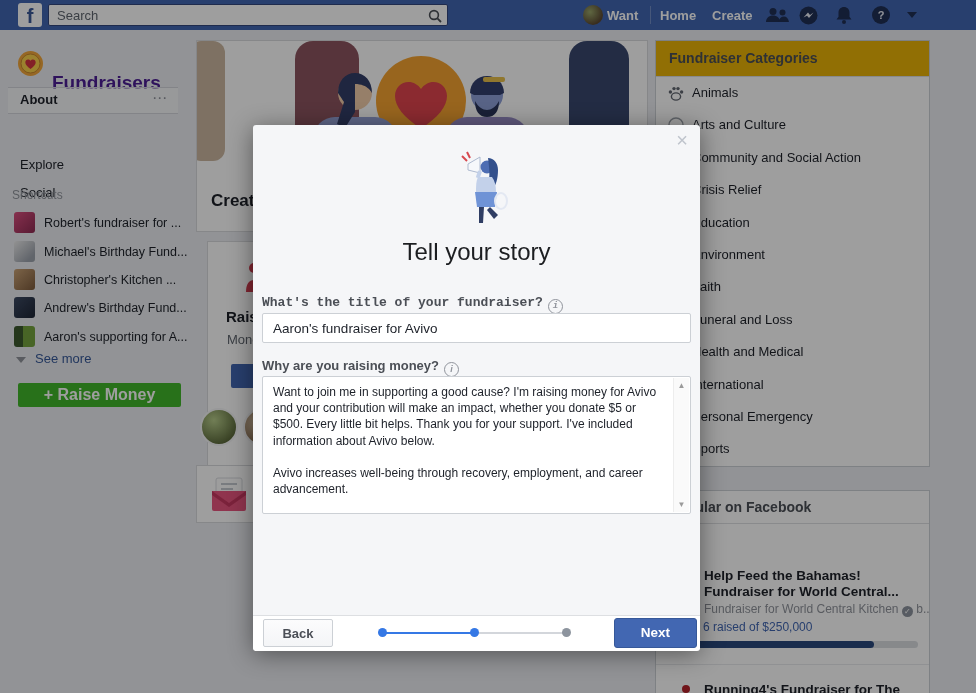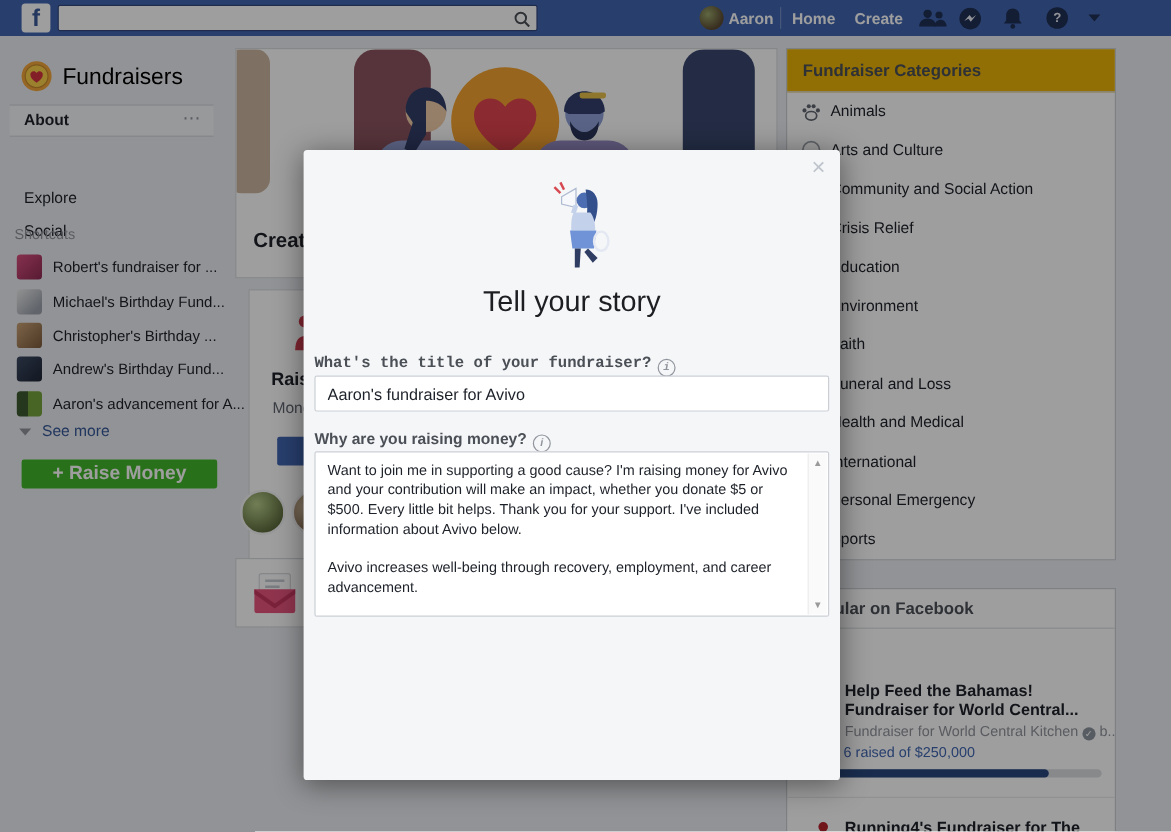--- a/index.html
+++ b/index.html
@@ -19,21 +19,21 @@
   .tb-user{position:absolute;top:0;height:30px;display:flex;align-items:center;color:#fff;font-size:13px;font-weight:bold;cursor:pointer;}
   .tb-avatar{position:absolute;left:583px;top:5px;width:20px;height:20px;border-radius:50%;
     background:radial-gradient(circle at 35% 35%,#9aa66a,#5c4a33 70%);cursor:pointer;}
   .tb-divider{position:absolute;left:650px;top:6px;width:1px;height:18px;background:rgba(255,255,255,.25);}
   .tb-icon{position:absolute;top:6px;cursor:pointer;}
   .tb-circle{width:18px;height:18px;border-radius:50%;background:#1f2f55;color:#e9ecf4;font-size:11px;font-weight:bold;
     text-align:center;line-height:18px;}
   .caret-down{width:0;height:0;border-left:5px solid transparent;border-right:5px solid transparent;border-top:6px solid #1f2f55;margin-top:6px;}
 
   
-  .ls-title{position:absolute;left:52px;top:54px;font-size:19px;color:#000000;font-weight:400;}
+  .ls-title{position:absolute;left:52px;top:72px;font-size:19px;color:#4c1d95;font-weight:700;}
   .about-row{position:absolute;left:8px;top:87px;width:170px;height:25px;background:rgba(255,255,255,.55);
     border-top:1px solid #d3d6db;border-bottom:1px solid #d3d6db;cursor:pointer;}
   .about-row .lbl{position:absolute;left:12px;top:4px;font-size:13px;font-weight:bold;color:#1d2129;}
   .about-row .dots{position:absolute;right:10px;top:1px;font-size:15px;color:#90949c;letter-spacing:1px;}
   .ls-nav{position:absolute;left:20px;font-size:13px;color:#1d2129;cursor:pointer;margin-top:36px;}
   .ls-sec{position:absolute;left:12px;top:188px;font-size:12px;font-weight:normal;color:#90949c;}
   .sc-item{position:absolute;left:14px;width:168px;height:24px;cursor:pointer;}
   .sc-thumb{position:absolute;left:0;top:0;width:21px;height:21px;border-radius:3px;}
   .sc-label{position:absolute;left:30px;top:4px;font-size:12.5px;color:#1d2129;white-space:nowrap;}
   .see-more{position:absolute;left:16px;top:351px;font-size:13px;color:#365899;cursor:pointer;}
@@ -107,29 +107,30 @@
   .dot-off{background:#8d949e;} .line-off{background:#d3d6db;}
 </style>
 </head>
 <body>
 
 <div class="page">
 
   <div class="topbar">
     <div class="fb-logo">f</div>
     <div class="search-wrap">
+      <input type="text" placeholder="Search" style="">
       <span class="search-icon">
         <svg width="14" height="14" viewBox="0 0 14 14">
             <circle cx="6" cy="6" r="4.4" fill="none" stroke="#4b4f56" stroke-width="1.6"></circle>
             <line x1="9.4" y1="9.4" x2="13" y2="13" stroke="#4b4f56" stroke-width="1.8"></line>
           </svg>
       </span>
     </div>
     <div class="tb-avatar"></div>
-    <div class="tb-user" style="left:607px;">Aaron</div>
+    <div class="tb-user" style="left:607px;">Want</div>
     <div class="tb-divider"></div>
     <div class="tb-user" style="left:660px;">Home</div>
     <div class="tb-user" style="left:712px;">Create</div>
     <div class="tb-icon" style="left:765px;top:8px;">
       <svg width="24" height="15" viewBox="0 0 24 15">
           <circle cx="8" cy="3.5" r="3.5" fill="#1f2f55"></circle>
           <path d="M1 14c0-4 3-6.5 7-6.5s7 2.5 7 6.5z" fill="#1f2f55"></path>
           <circle cx="17.5" cy="4.5" r="3" fill="#1f2f55"></circle>
           <path d="M13.5 14c.5-3.5 2.5-5.5 5.5-5.5 2.5 0 4.5 2 5 5.5z" fill="#1f2f55"></path>
         </svg>
@@ -176,29 +177,29 @@
     <div class="sc-item" style="top:212px;">
       <span class="sc-thumb" style="background:linear-gradient(135deg,#d94f7e,#8e2b52);"></span>
       <span class="sc-label">Robert's fundraiser for ...</span>
     </div>
     <div class="sc-item" style="top:241px;">
       <span class="sc-thumb" style="background:linear-gradient(135deg,#ececec,#9da3ad 80%);"></span>
       <span class="sc-label">Michael's Birthday Fund...</span>
     </div>
     <div class="sc-item" style="top:269px;">
       <span class="sc-thumb" style="background:linear-gradient(135deg,#c9a276,#7d5b3c);"></span>
-      <span class="sc-label">Christopher's Birthday ...</span>
+      <span class="sc-label">Christopher's Kitchen ...</span>
     </div>
     <div class="sc-item" style="top:297px;">
       <span class="sc-thumb" style="background:linear-gradient(135deg,#3d4a63,#1d2535);"></span>
       <span class="sc-label">Andrew's Birthday Fund...</span>
     </div>
     <div class="sc-item" style="top:326px;">
       <span class="sc-thumb" style="background:linear-gradient(90deg,#3c5a2e 45%,#74a33e 45%);"></span>
-      <span class="sc-label">Aaron's advancement for A...</span>
+      <span class="sc-label">Aaron's supporting for A...</span>
     </div>
 
     <div class="see-more">
       <span class="tri"></span><span>See more</span>
     </div>
     <div class="raise-btn">
       <span>+</span>&nbsp;<span>Raise Money</span>
     </div>
   </div>
 
@@ -401,15 +402,24 @@
     <div class="story-wrap">
       <textarea spellcheck="false" style="">Want to join me in supporting a good cause? I'm raising money for Avivo and your contribution will make an impact, whether you donate $5 or $500. Every little bit helps. Thank you for your support. I've included information about Avivo below.
 
 Avivo increases well-being through recovery, employment, and career advancement.</textarea>
       <div class="sbar">
         <div class="up">▲</div>
         <div class="dn">▼</div>
       </div>
     </div>
 
+    <div class="modal-footer">
+      <div class="back-btn">Back</div>
+      <div class="pline line-on" style="left:129px;width:92px;"></div>
+      <div class="pline line-off" style="left:221px;width:92px;"></div>
+      <div class="pdot dot-on" style="left:125px;"></div>
+      <div class="pdot dot-on" style="left:217px;"></div>
+      <div class="pdot dot-off" style="left:309px;"></div>
+      <div class="next-btn">Next</div>
+    </div>
   </div>
 
 </div>
 
 </body></html>

